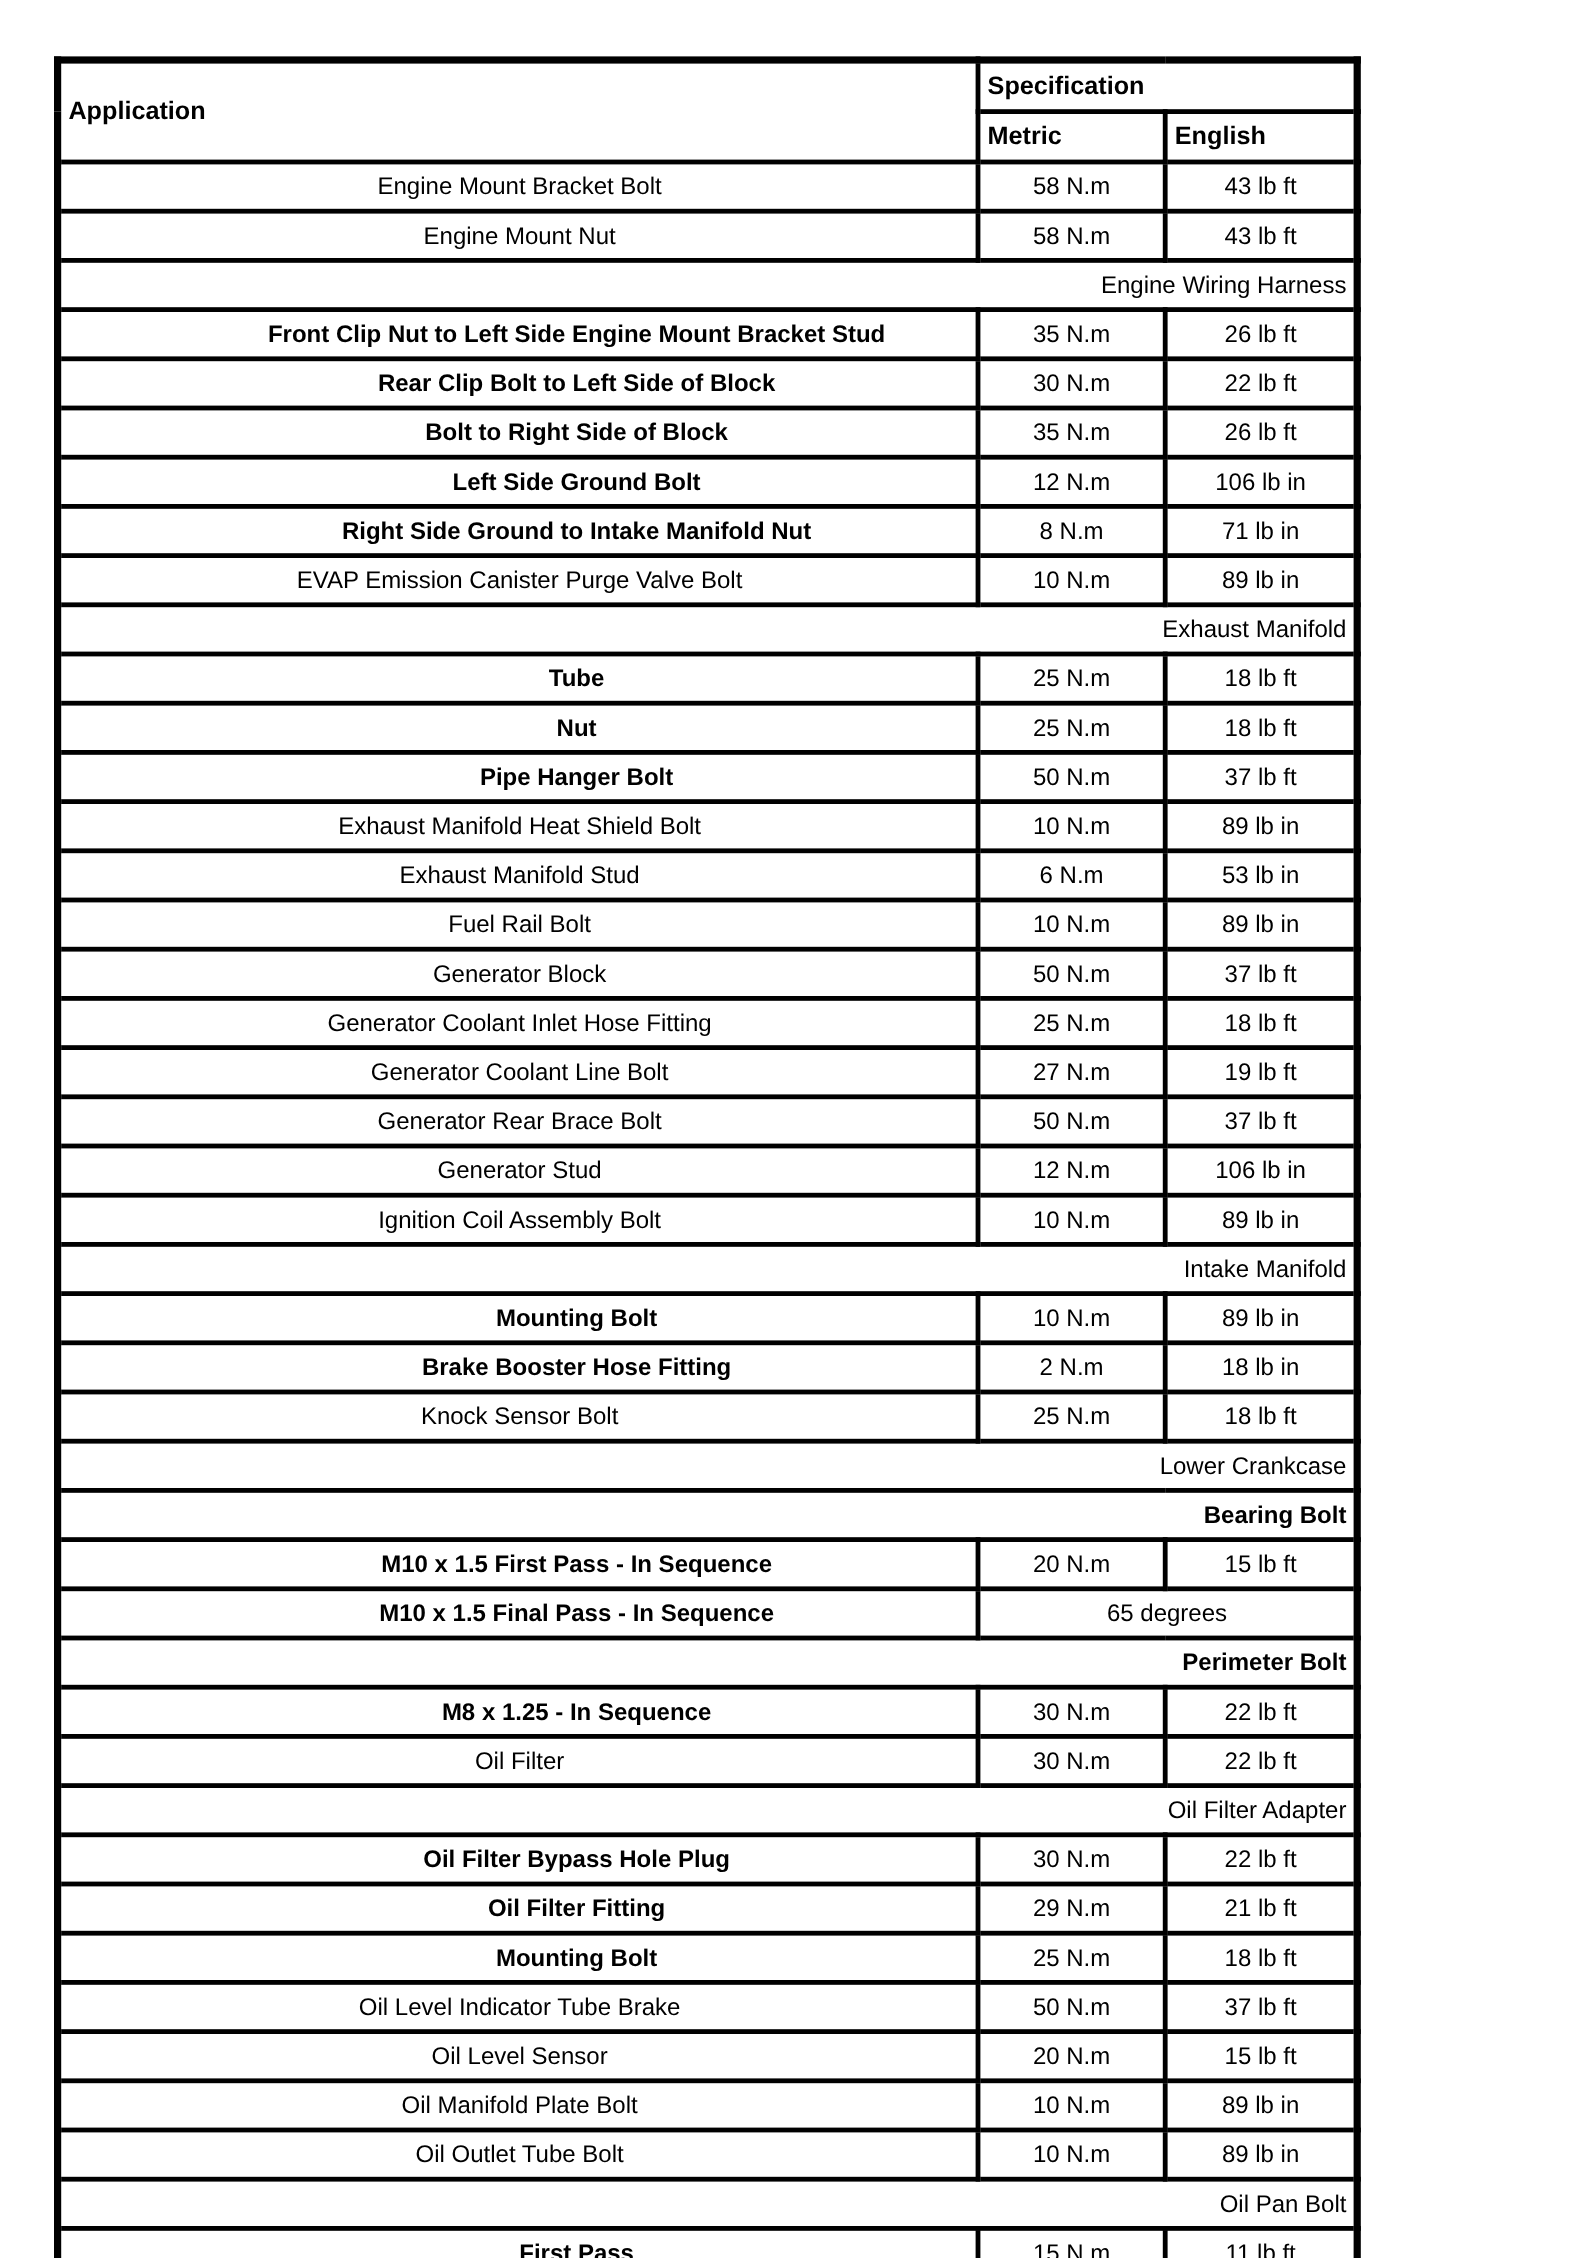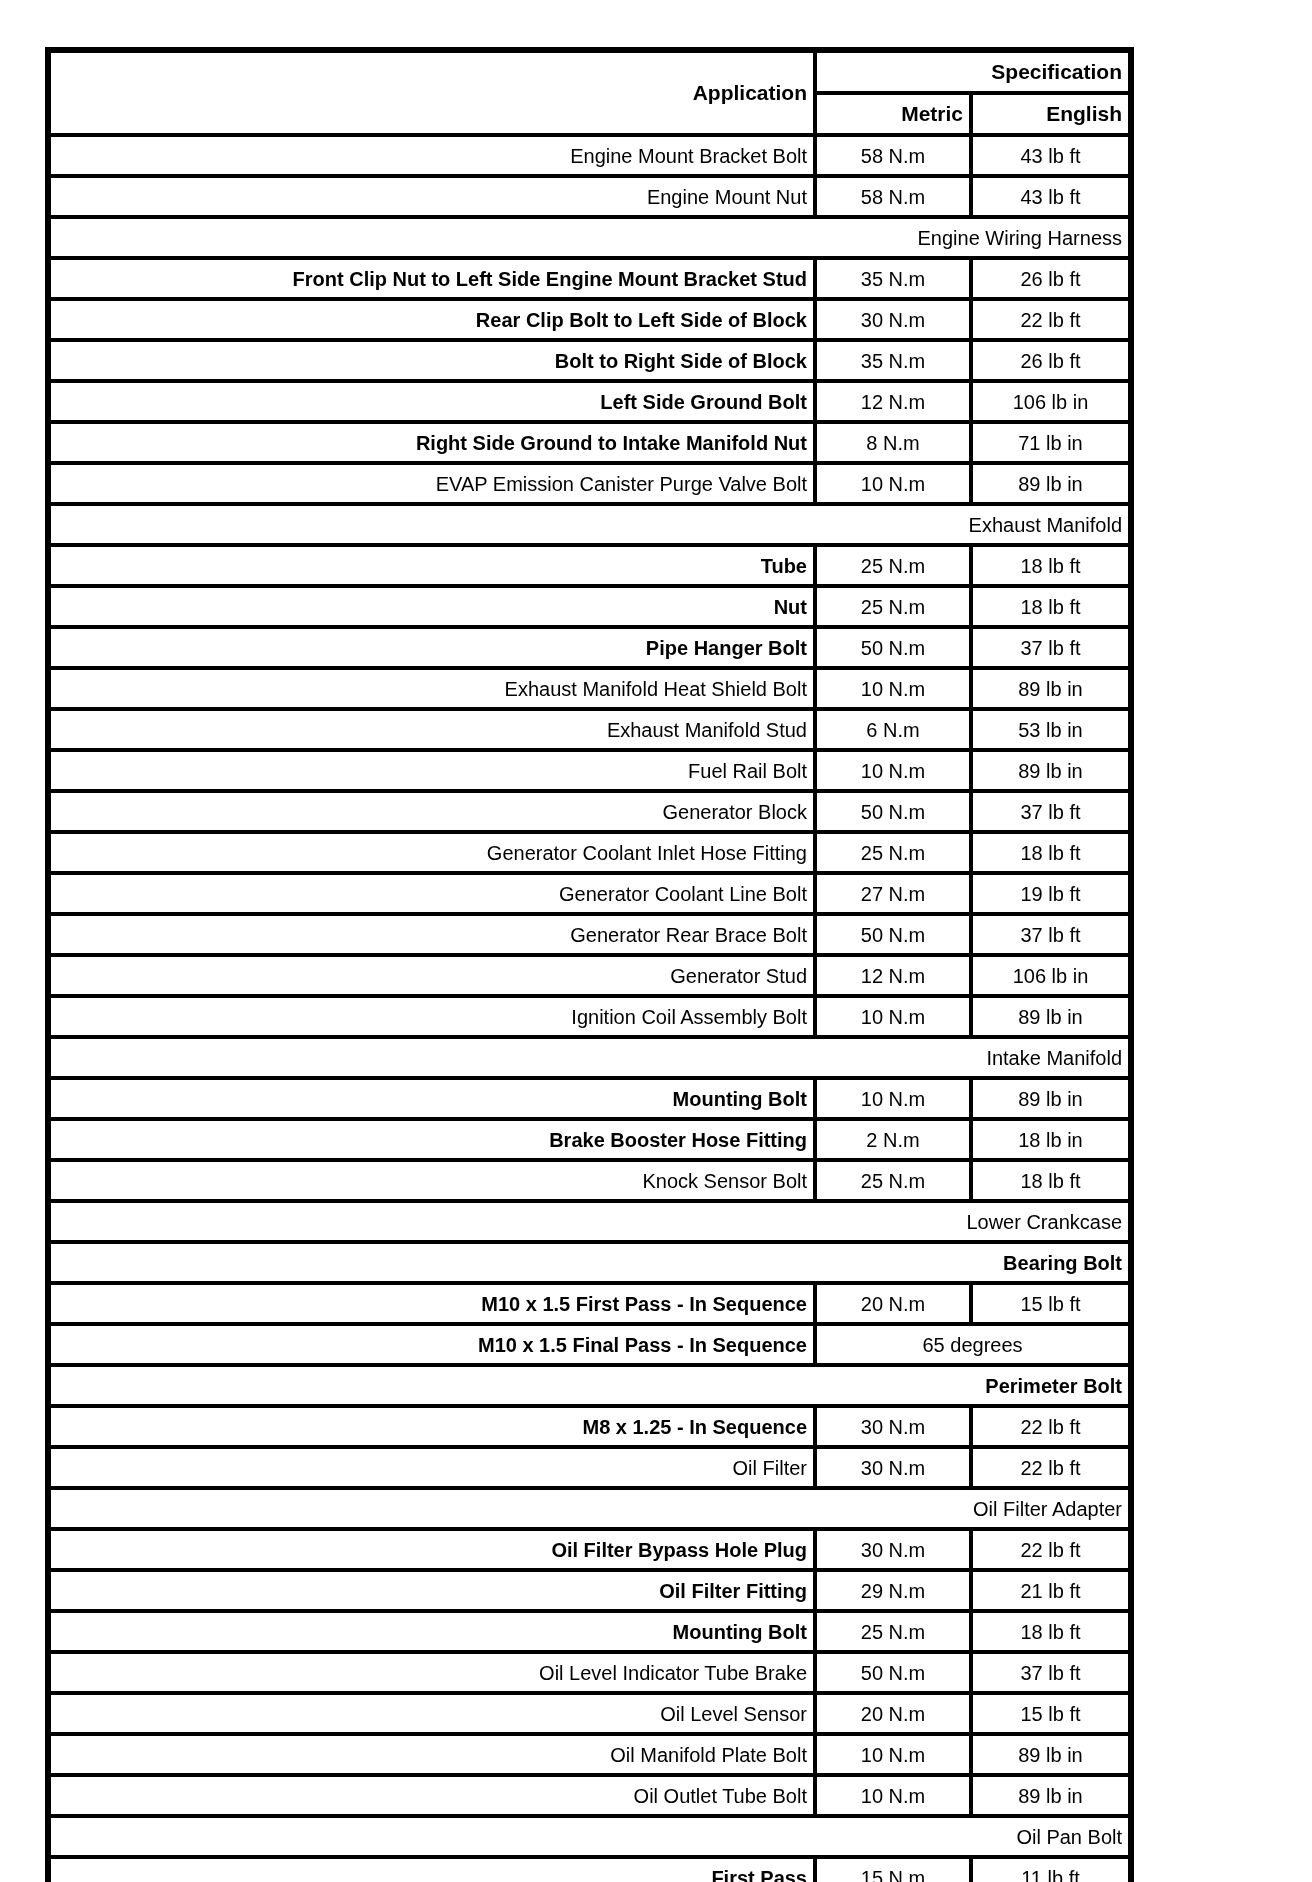--- a/index.html
+++ b/index.html
@@ -31,25 +31,25 @@
     padding: 0 6px;
     font-size: 20px;
     line-height: 1.1;
     overflow: hidden;
     white-space: nowrap;
     vertical-align: middle;
   }
   .spec-table th {
     font-weight: bold;
     font-size: 21px;
-    text-align: right;
+    text-align: left;
     height: 38px;
   }
   .spec-table td.label-cell {
-    text-align: right;
+    text-align: center;
     padding-left: 8px;
   }
   .spec-table td.indent-1 {
     padding-left: 103px;
     font-weight: bold;
   }
   .spec-table td.value-cell {
     text-align: center;
   }
   .spec-table td.section-cell {

